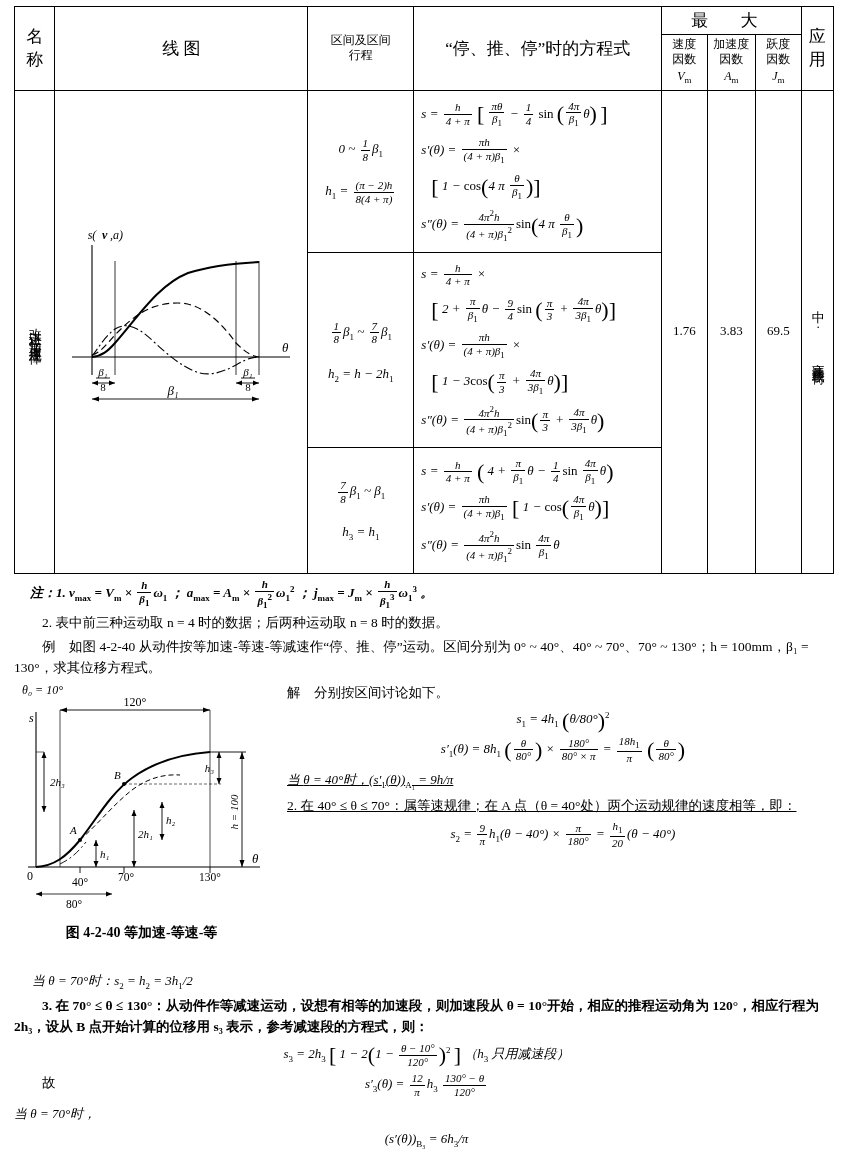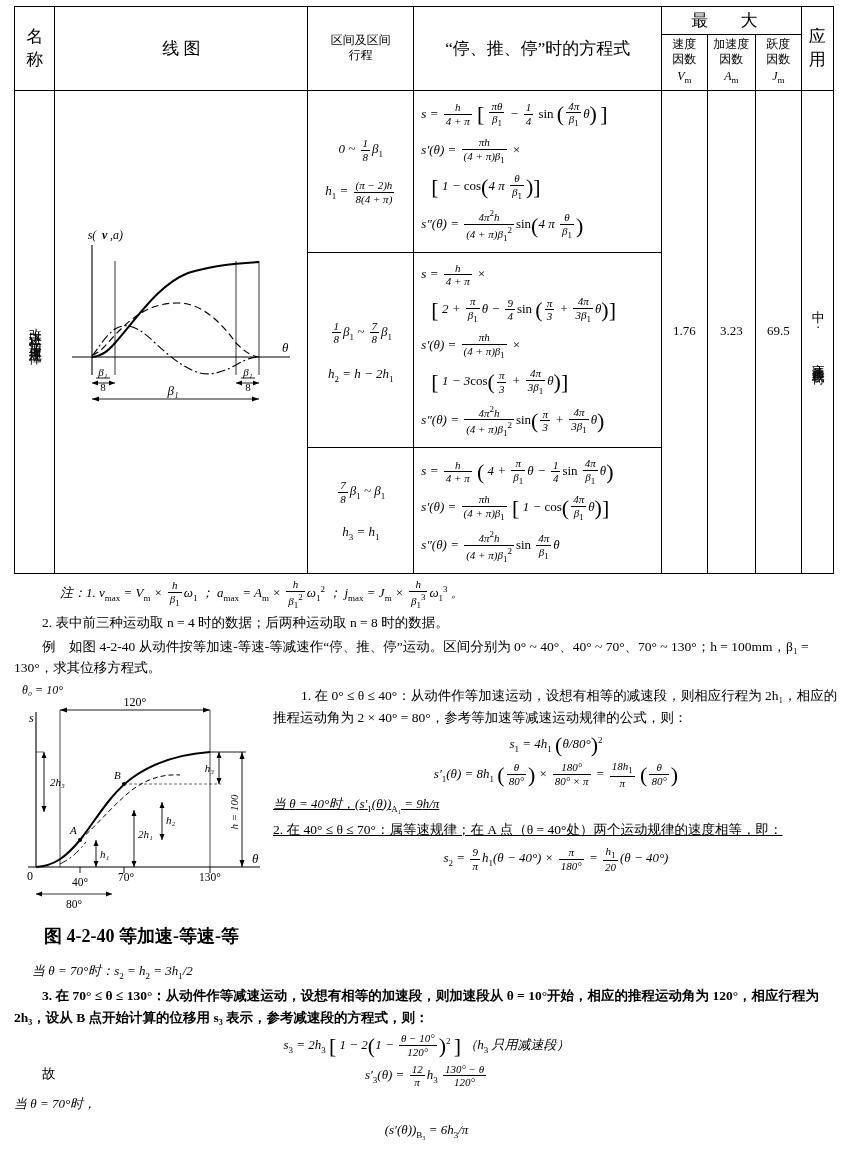--- a/index.html
+++ b/index.html
@@ -99,38 +99,38 @@
 
   
   .graphcell { position: relative; height: 100%; }
 
   
   .body {
     margin: 4px 14px 0 14px;
     font-size: 13.5px;
     line-height: 1.55;
   }
-  .note { margin-left: 46px; text-indent: 0; }
+  .note { margin-left: 16px; text-indent: 0; font-weight: bold; }
   .para { margin-top: 3px; text-indent: 28px; }
   .para-noind { margin-top: 3px; text-decoration: underline; }
   .centereq { text-align: center; margin: 4px 0; }
   .lbl { font-weight: normal; }
 
   
   .lower {
     display: flex;
     margin: 4px 14px 0 14px;
-    gap: 4px;
+    gap: 18px;
   }
   .lower .left { width: 255px; flex: none; }
   .lower .right { flex: 1; font-size: 13.5px; line-height: 1.6; }
 
   .figcap {
     text-align: center;
-    font-size: 18px;
+    font-size: 14px;
     margin-top: 6px;
     line-height: 1.6;
   }
   .figcap .b { font-weight: bold; }
 
   .tail { margin: 2px 14px 0 14px; font-size: 13.5px; line-height: 1.6; }
   .indent1 { text-indent: 28px; font-weight: bold; }
   svg text { font-family: "Liberation Serif", serif; }
 </style>
 </head>
@@ -244,21 +244,21 @@
           <div class="eqrow"><em>s</em>′(<em>θ</em>) = <span class="frac"><span class="num">π<em>h</em></span><span class="den">(4 + π)β<sub class="rm">1</sub></span></span> ×</div>
           <div class="eqrow2">
             <span class="bigpar">[</span> 1 − <span class="rm">cos</span><span class="bigpar">(</span>4 π
             <span class="frac"><span class="num"><em>θ</em></span><span class="den">β<sub class="rm">1</sub></span></span><span class="bigpar">)</span><span class="bigpar">]</span>
           </div>
           <div class="eqrow"><em>s</em>″(<em>θ</em>) = <span class="frac"><span class="num">4π<sup class="rm">2</sup><em>h</em></span><span class="den">(4 + π)β<sub class="rm">1</sub><sup class="rm">2</sup></span></span><span class="rm">sin</span><span class="bigpar">(</span>4 π <span class="frac"><span class="num"><em>θ</em></span><span class="den">β<sub class="rm">1</sub></span></span><span class="bigpar">)</span></div>
         </div>
       </td>
 
       <td rowspan="3"><span class="mth rm" style="font-style:normal">1.76</span></td>
-      <td rowspan="3"><span class="mth rm" style="font-style:normal">3.23</span></td>
+      <td rowspan="3"><span class="mth rm" style="font-style:normal">3.83</span></td>
       <td rowspan="3"><span class="mth rm" style="font-style:normal">69.5</span></td>
       <td rowspan="3">
         <div class="vert2">中 · 高速重载荷</div>
       </td>
     </tr>
 
     <tr>
 
       <td>
         <div class="mth" style="text-align:center">
@@ -400,27 +400,29 @@
 
           <line x1="22" y1="212" x2="98" y2="212" stroke="#000" stroke-width="0.8"></line>
           <polygon points="22,212 28,209.5 28,214.5" fill="#000"></polygon>
           <polygon points="98,212 92,209.5 92,214.5" fill="#000"></polygon>
           <text x="60" y="226" font-size="11.5" text-anchor="middle">80°</text>
         </svg>
       </div>
       <div class="figcap">
         <div><span class="b">图 4-2-40   等加速-等速-等</span></div>
       </div>
-      <div style="font-size:13.5px; margin-top:10px; margin-left:18px">
+      <div style="font-size:13.5px; margin-top:26px; margin-left:18px">
         <span class="mth rm">当 <em>θ</em> = 70°时：<em>s</em><sub class="rm">2</sub> = <em>h</em><sub class="rm">2</sub> = 3<em>h</em><sub class="rm">1</sub>/2</span>
       </div>
     </div>
 
     <div class="right">
-      <div class="para">1. 在 0° ≤ θ ≤ 40°：从动件作等加速运动，设想有相等的减速段，则相应行程为 2h₁，相应的推程运动角为 2 × 40° = 80°，参考等加速等减速运动规律的公式，则：</div>
+      <div>
+        <span>解</span>&nbsp;&nbsp;&nbsp;&nbsp;<span>分别按区间讨论如下。</span>
+      </div>
       <div class="centereq">
         <span class="mth rm"><em>s</em><sub class="rm">1</sub> = 4<em>h</em><sub class="rm">1</sub>
           <span class="bigpar">(</span><em>θ</em>/80°<span class="bigpar">)</span><sup class="rm">2</sup></span>
       </div>
       <div class="centereq">
         <span class="mth rm"><em>s</em>′<sub class="rm">1</sub>(<em>θ</em>) = 8<em>h</em><sub class="rm">1</sub>
           <span class="bigpar">(</span><span class="frac"><span class="num"><em>θ</em></span><span class="den">80°</span></span><span class="bigpar">)</span> ×
           <span class="frac"><span class="num">180°</span><span class="den">80° × π</span></span> =
           <span class="frac"><span class="num">18<em>h</em><sub class="rm">1</sub></span><span class="den">π</span></span>
           <span class="bigpar">(</span><span class="frac"><span class="num"><em>θ</em></span><span class="den">80°</span></span><span class="bigpar">)</span></span>

